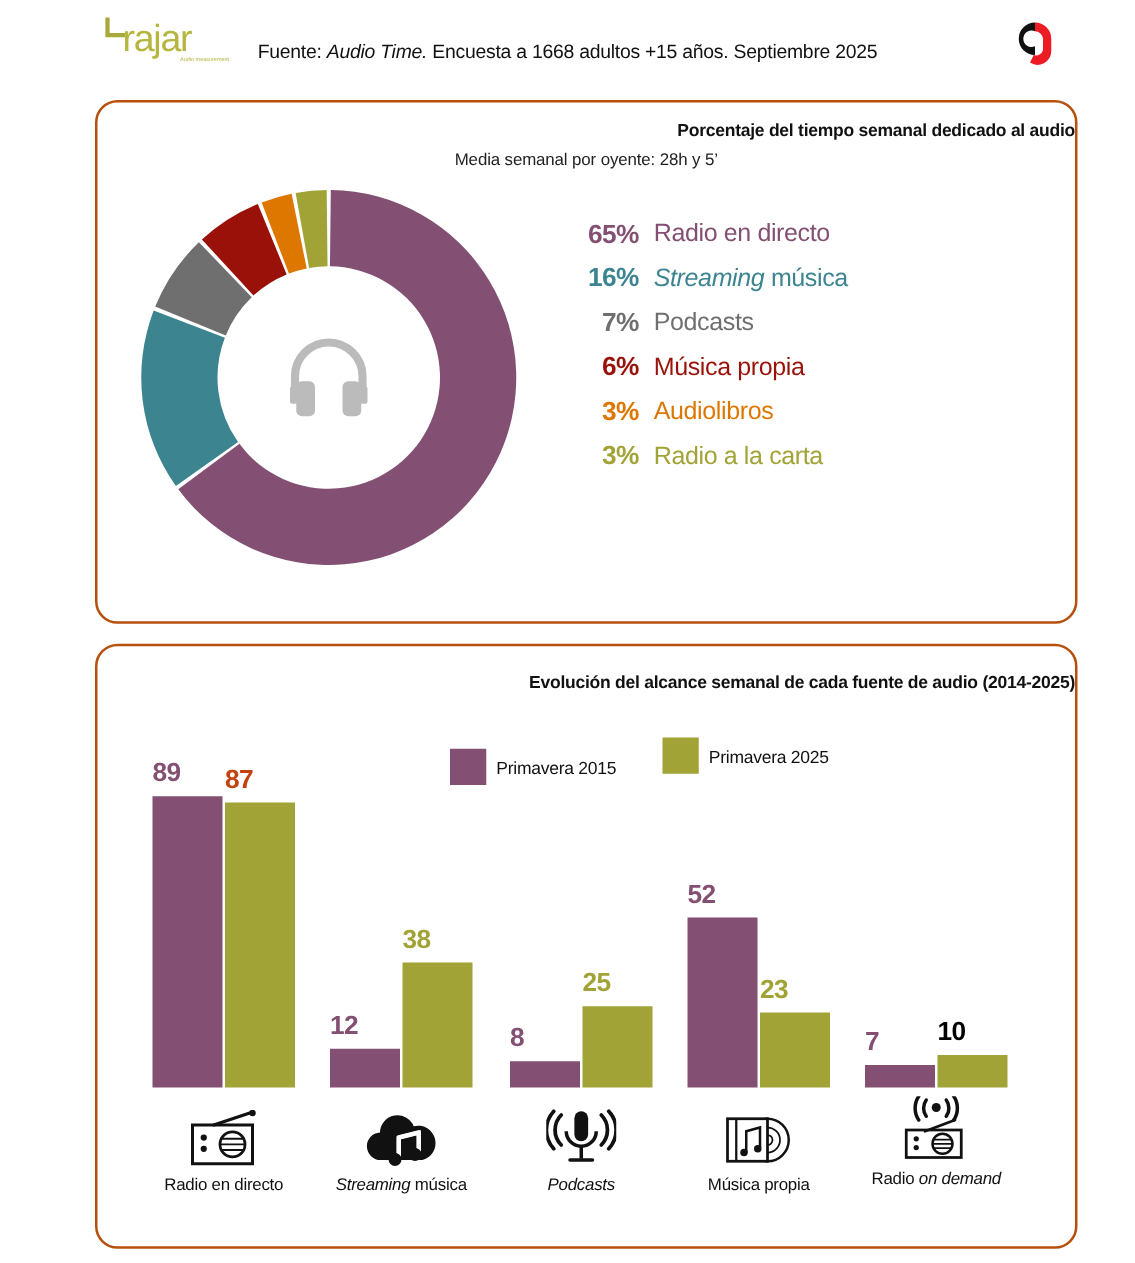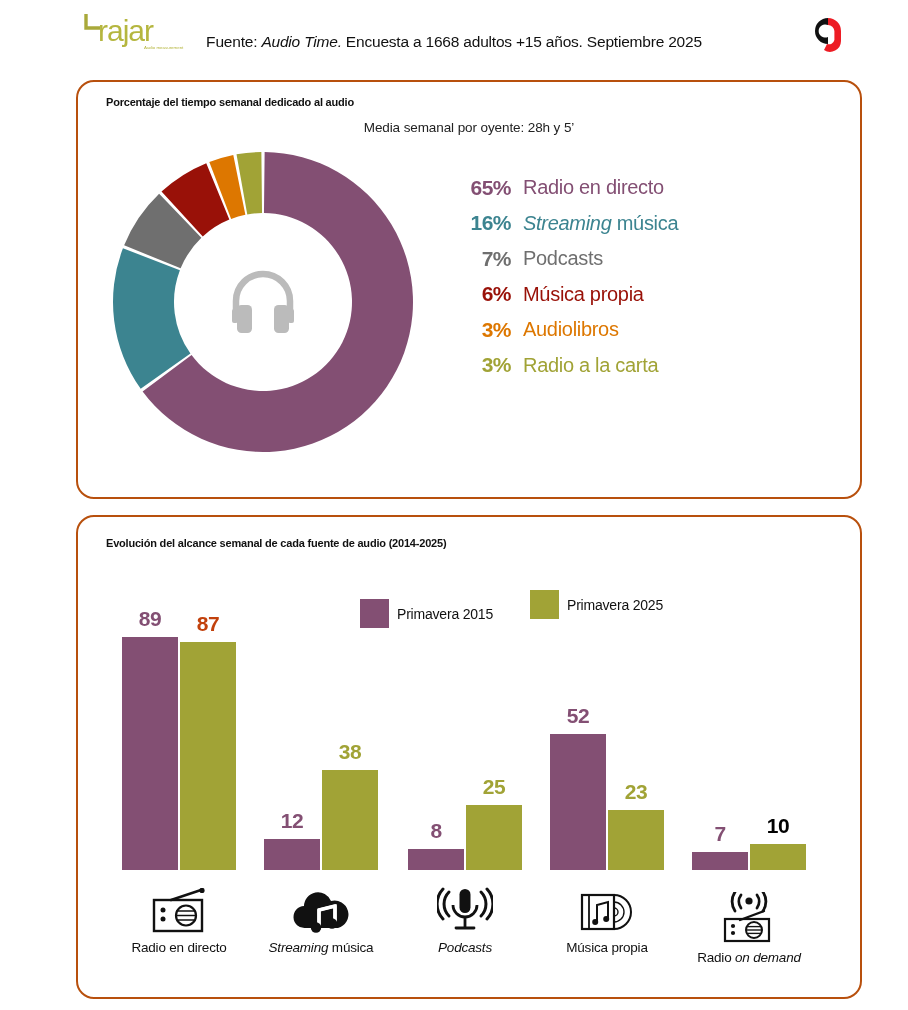--- a/index.html
+++ b/index.html
@@ -21,22 +21,22 @@
     font-size:15.5px;color:#111;letter-spacing:-.2px;
   }
   .head-sub i{font-style:italic;}
   
   .panel{
     position:absolute;border:2.2px solid #B8500D;border-radius:18px;background:#fff;
   }
   #panel-donut{left:76px;top:80px;width:782px;height:415px;}
   #panel-bars{left:76px;top:515px;width:782px;height:480px;}
   .panel-title{
-    position:absolute;left:0;width:100%;text-align:left;
-    font-size:11px;font-weight:bold;color:#111;letter-spacing:-.2px;margin-left:28px;
+    position:absolute;left:0;width:100%;text-align:right;
+    font-size:14px;font-weight:bold;color:#111;letter-spacing:-.2px;
   }
   .panel-sub{
     position:absolute;left:0;width:100%;text-align:center;
     font-size:13.5px;color:#222;letter-spacing:-.1px;
   }
   
   .donut-wrap{position:absolute;left:20px;top:55px;width:330px;height:330px;}
   .headphone{position:absolute;left:130px;top:128px;width:70px;height:74px;}
   
   .leg{position:absolute;left:383px;top:88px;width:360px;}
@@ -44,21 +44,21 @@
   .leg-pct{
     width:62px;text-align:right;font-size:21px;font-weight:bold;
     letter-spacing:-.5px;padding-right:12px;box-sizing:border-box;
   }
   .leg-lab{font-size:20px;letter-spacing:-.3px;}
   .leg-lab i{font-style:italic;}
   
   .bars-area{position:absolute;left:0;top:0;width:782px;height:480px;}
   .bar{position:absolute;bottom:0;}
   .bar-val{
-    position:absolute;text-align:center;font-size:21px;font-weight:bold;
+    position:absolute;text-align:left;font-size:21px;font-weight:bold;
     letter-spacing:-.5px;
   }
   .cat{position:absolute;text-align:center;}
   .cat-icon{height:56px;display:flex;align-items:flex-end;justify-content:center;}
   .cat-label{font-size:13.5px;color:#111;margin-top:6px;letter-spacing:-.2px;white-space:nowrap;}
   .cat-label i{font-style:italic;}
   .blegend{position:absolute;display:flex;align-items:center;}
   .bl-sw{width:29px;height:29px;}
   .bl-txt{font-size:14px;color:#111;margin-left:8px;letter-spacing:-.2px;}
 </style>
@@ -241,21 +241,21 @@
             <circle cx="19.2" cy="34" r="3" fill="#111"></circle>
             <circle cx="30.2" cy="31" r="3" fill="#111"></circle>
           </svg>
         </div>
         <div class="cat-label">Música propia</div>
       </div>
       <div class="bar" style="left: 614px; width: 56px; height: 18.34px; bottom: 127px; background: rgb(131, 79, 115);"></div>
       <div class="bar-val" style="left: 614px; width: 56px; top: 304.66px; color: rgb(131, 79, 115);">7</div>
       <div class="bar" style="left: 672px; width: 56px; height: 26.2px; bottom: 127px; background: rgb(161, 163, 54);"></div>
       <div class="bar-val" style="left: 672px; width: 56px; top: 296.8px; color: #000000;">10</div>
-      <div class="cat" style="left: 590px; top: 371px; width: 162px;">
+      <div class="cat" style="left: 590px; top: 356px; width: 162px;">
         <div class="cat-icon">
           <svg viewBox="0 0 58 52" width="58" height="52">
             <circle cx="29" cy="9" r="3.6" fill="#111"></circle>
             <path d="M21 3 A11 11 0 0 0 21 16" stroke="#111" stroke-width="2.8" fill="none" stroke-linecap="round"></path>
             <path d="M37 3 A11 11 0 0 1 37 16" stroke="#111" stroke-width="2.8" fill="none" stroke-linecap="round"></path>
             <path d="M15 0 A17 17 0 0 0 15 19" stroke="#111" stroke-width="2.8" fill="none" stroke-linecap="round"></path>
             <path d="M43 0 A17 17 0 0 1 43 19" stroke="#111" stroke-width="2.8" fill="none" stroke-linecap="round"></path>
             <line x1="20" y1="28" x2="44" y2="19" stroke="#111" stroke-width="2.2" stroke-linecap="round"></line>
             <rect x="5" y="27" width="44" height="22" fill="none" stroke="#111" stroke-width="2.2"></rect>
             <circle cx="34" cy="38" r="8" fill="none" stroke="#111" stroke-width="2"></circle>

